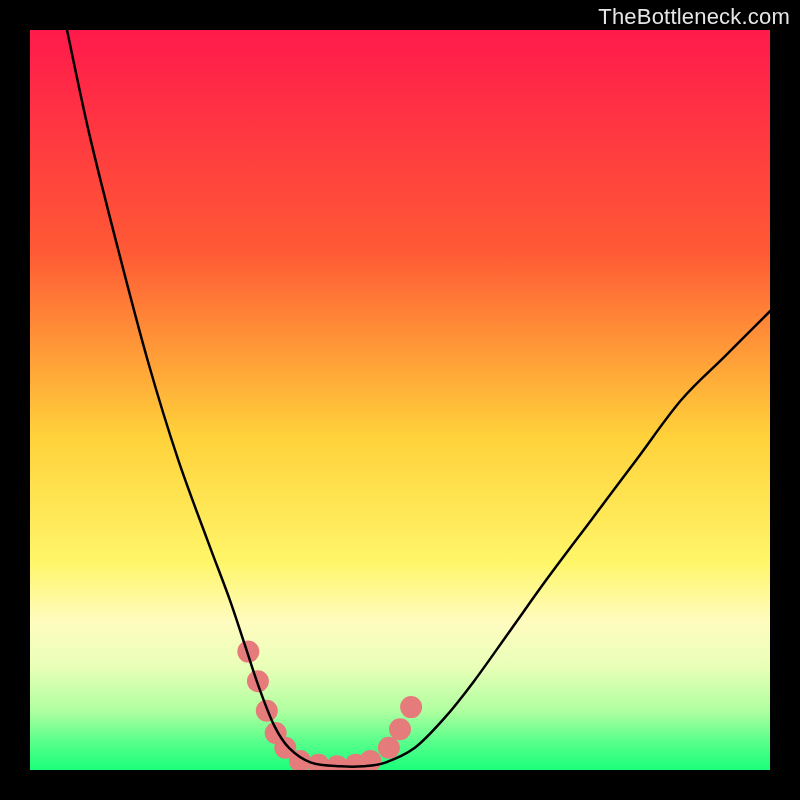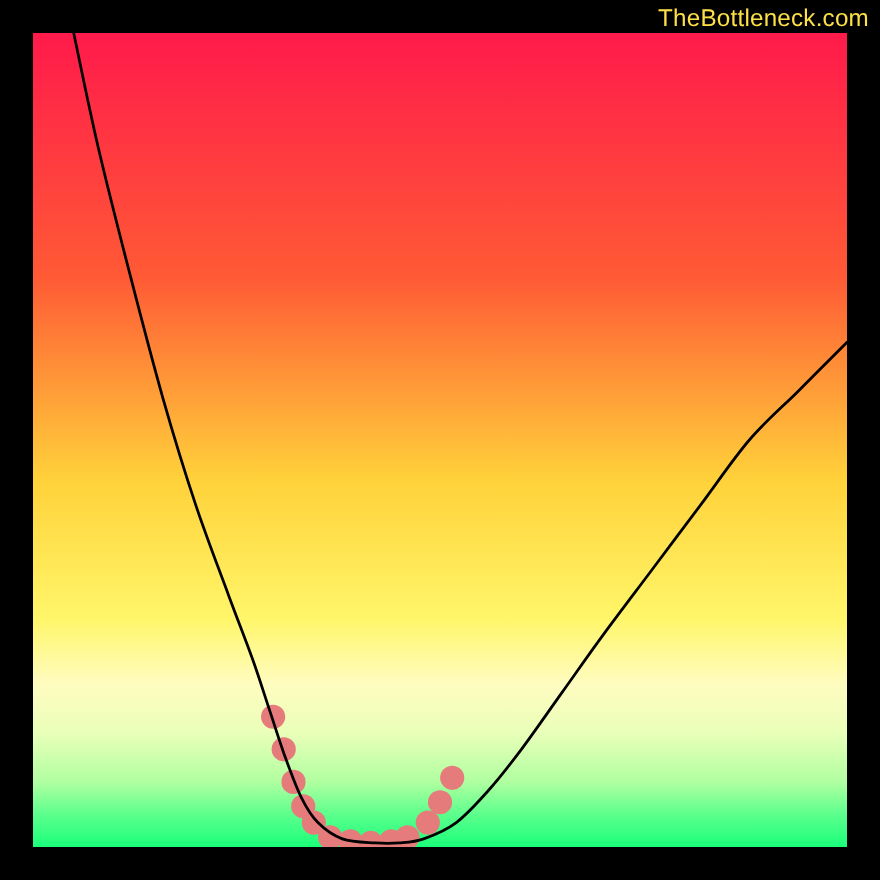--- a/index.html
+++ b/index.html
@@ -39,21 +39,21 @@
     top: 0;
     left: 0;
     width: 100%;
     height: 100%;
     overflow: visible;
   }
   .watermark {
     position: absolute;
     top: 4px;
     right: 10px;
-    color: #fde047;
+    color: #e5e5e5;
     font-size: 22px;
     font-weight: 500;
     letter-spacing: 0.2px;
   }
 </style>
 </head>
 <body>
 
 <div class="frame">
   <div class="plot-area">

